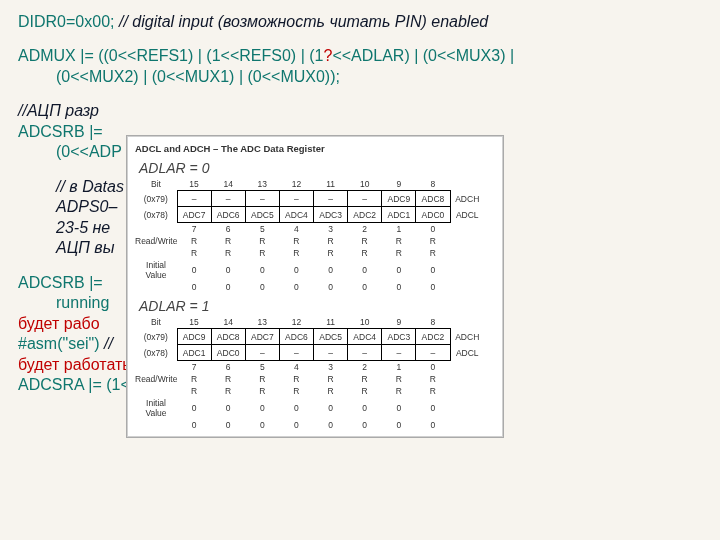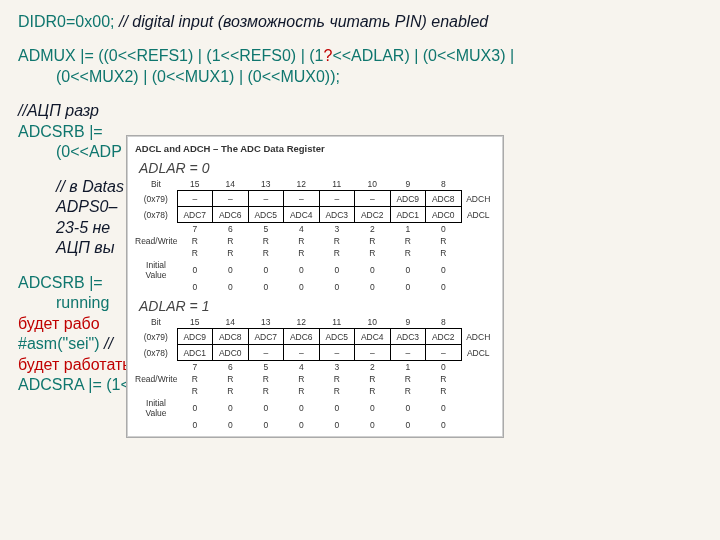--- a/index.html
+++ b/index.html
@@ -25,21 +25,21 @@
   .indent { padding-left: 38px; }
 
   
   .fig {
     position: absolute;
     left: 126px;
     top: 135px;
     width: 378px;
     background: #fff;
     border: 1px solid #aaa;
-    padding: 7px 8px 6px 8px;
+    padding: 7px 19px 6px 8px;
     font-family: Arial, sans-serif;
     font-size: 9px;
     color: #444;
     box-shadow: 0 0 0 1px #d0d0d0 inset;
     box-sizing: border-box;
   }
   .fig-title { font-weight: bold; margin-bottom: 6px; font-size: 9.5px; color:#333; }
   .adlar { font-style: italic; margin: 5px 0 2px 4px; font-size: 14px; }
 
   table.reg {

